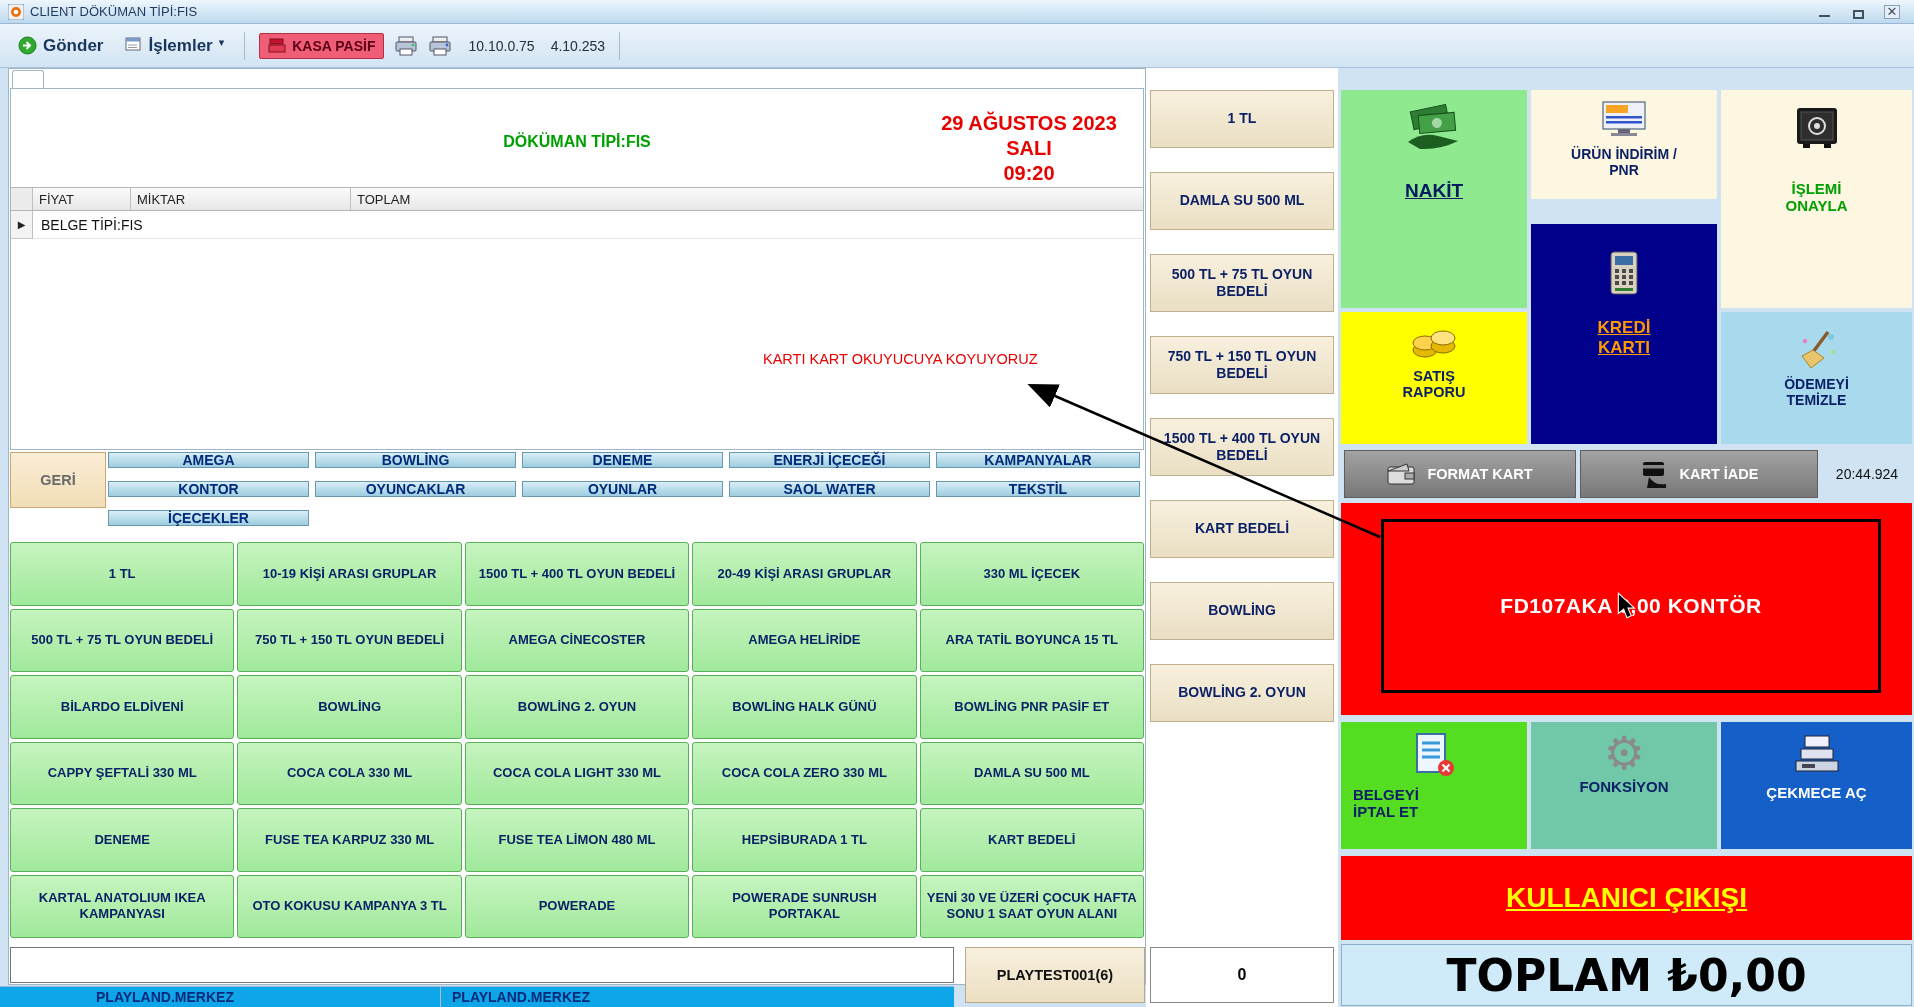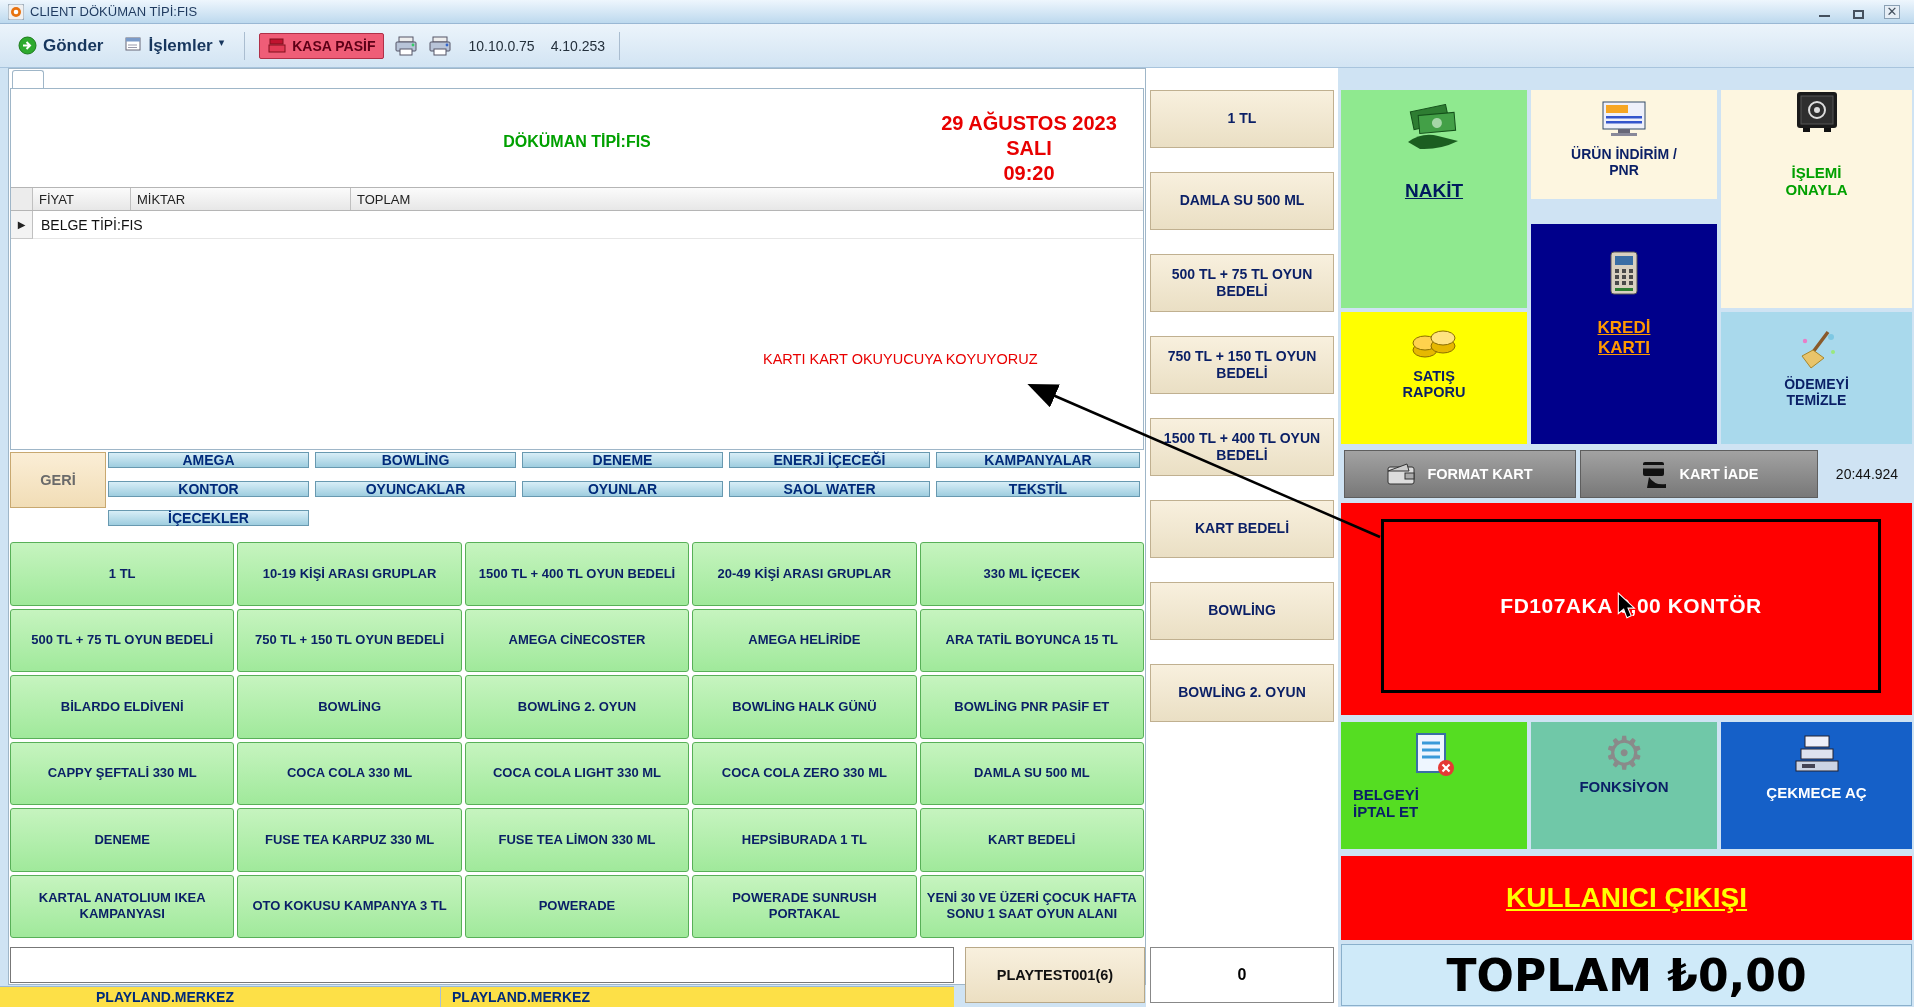--- a/index.html
+++ b/index.html
@@ -72,21 +72,21 @@
     color:#0a1f66; font-weight:bold; font-size:13px; line-height:1.25; text-align:center;
     display:flex; align-items:center; justify-content:center; padding:4px 6px; cursor:pointer; }
 
   
   .entry { position:absolute; left:10px; top:947px; width:944px; height:36px; background:#fff;
     border:1px solid #777; font-size:16px; padding:0 8px; }
   .terminal-btn { position:absolute; left:965px; top:947px; width:180px; height:56px;
     background:linear-gradient(#f8f0de,#ecdfc2); border:1px solid #b8a888; color:#111;
     font-weight:bold; font-size:14.5px; display:flex; align-items:center; justify-content:center; cursor:pointer; }
   .statusbar { position:absolute; left:0; top:986px; width:954px; height:21px;
-    background:#fde047; border-top:1px solid #9ab8d4; }
+    background:#0ea5e9; border-top:1px solid #9ab8d4; }
   .statusbar .st { position:absolute; top:2px; font-size:14px; font-weight:bold; color:#002a7a; }
   .st1 { left:96px; } .st2 { left:452px; }
   .st-sep { position:absolute; top:0; width:1px; height:21px; background:#a8c0d6; }
 
   
   .midstrip { position:absolute; left:1146px; top:68px; width:192px; height:939px; background:#ffffff; }
   .quick { position:absolute; left:1150px; width:184px; height:58px;
     background:linear-gradient(#f8f0de,#eadfc4); border:1px solid #c0b090; color:#0a1f66;
     font-weight:bold; font-size:14px; line-height:1.25; text-align:center;
     display:flex; align-items:center; justify-content:center; padding:2px 8px; cursor:pointer; }
@@ -98,21 +98,21 @@
   .rp { position:absolute; display:flex; flex-direction:column; align-items:center; cursor:pointer; }
   .rp .lbl { font-weight:bold; text-align:center; white-space:pre-line; }
   .nakit { left:1341px; top:90px; width:186px; height:218px; background:#8fe98f; padding-top:14px; }
   .nakit .lbl { margin-top:30px; font-size:19px; color:#001a5e; text-decoration:underline; }
   .satis { left:1341px; top:312px; width:186px; height:132px; background:#ffff00; padding-top:12px; }
   .satis .lbl { margin-top:8px; font-size:14.5px; color:#0a1f66; }
   .urun { left:1531px; top:90px; width:186px; height:109px; background:#fdf6e0; padding-top:10px; }
   .urun .lbl { margin-top:6px; font-size:14px; color:#0a1f66; }
   .kredi { left:1531px; top:224px; width:186px; height:220px; background:#00008b; padding-top:26px; }
   .kredi .lbl { margin-top:22px; font-size:17px; color:#ff9900; text-decoration:underline; }
-  .onayla { left:1721px; top:90px; width:191px; height:218px; background:#fdf6e0; padding-top:0; }
+  .onayla { left:1721px; top:90px; width:191px; height:218px; background:#fdf6e0; padding-top:16px; }
   .onayla .lbl { margin-top:30px; font-size:15px; color:#00a000; }
   .temizle { left:1721px; top:312px; width:191px; height:132px; background:#a9d9ec; padding-top:16px; }
   .temizle .lbl { margin-top:4px; font-size:14px; color:#0a1f66; }
 
   .graybtn { position:absolute; top:450px; height:48px; background:linear-gradient(#a2a2a2,#787878);
     border:1px solid #5e5e5e; color:#fff; font-weight:bold; font-size:14.5px;
     display:flex; align-items:center; justify-content:center; gap:10px; cursor:pointer; }
   .fmt { left:1344px; width:232px; } .iade { left:1580px; width:238px; }
   .clock { position:absolute; left:1822px; top:450px; width:90px; height:48px; font-size:14px; color:#111;
     display:flex; align-items:center; justify-content:center; }
@@ -257,21 +257,21 @@
     <div class="prod">BOWLİNG 2. OYUN</div>
     <div class="prod">BOWLİNG HALK GÜNÜ</div>
     <div class="prod">BOWLİNG PNR PASİF ET</div>
     <div class="prod">CAPPY ŞEFTALİ 330 ML</div>
     <div class="prod">COCA COLA 330 ML</div>
     <div class="prod">COCA COLA LIGHT 330 ML</div>
     <div class="prod">COCA COLA ZERO 330 ML</div>
     <div class="prod">DAMLA SU 500 ML</div>
     <div class="prod">DENEME</div>
     <div class="prod">FUSE TEA KARPUZ 330 ML</div>
-    <div class="prod">FUSE TEA LİMON 330 ML</div>
+    <div class="prod">FUSE TEA LİMON 480 ML</div>
     <div class="prod">HEPSİBURADA 1 TL</div>
     <div class="prod">KART BEDELİ</div>
     <div class="prod">KARTAL ANATOLIUM IKEA KAMPANYASI</div>
     <div class="prod">OTO KOKUSU KAMPANYA 3 TL</div>
     <div class="prod">POWERADE</div>
     <div class="prod">POWERADE SUNRUSH PORTAKAL</div>
     <div class="prod">YENİ 30 VE ÜZERİ ÇOCUK HAFTA SONU 1 SAAT OYUN ALANI</div>
   </div>
 
   <input class="entry" value="" style="">

